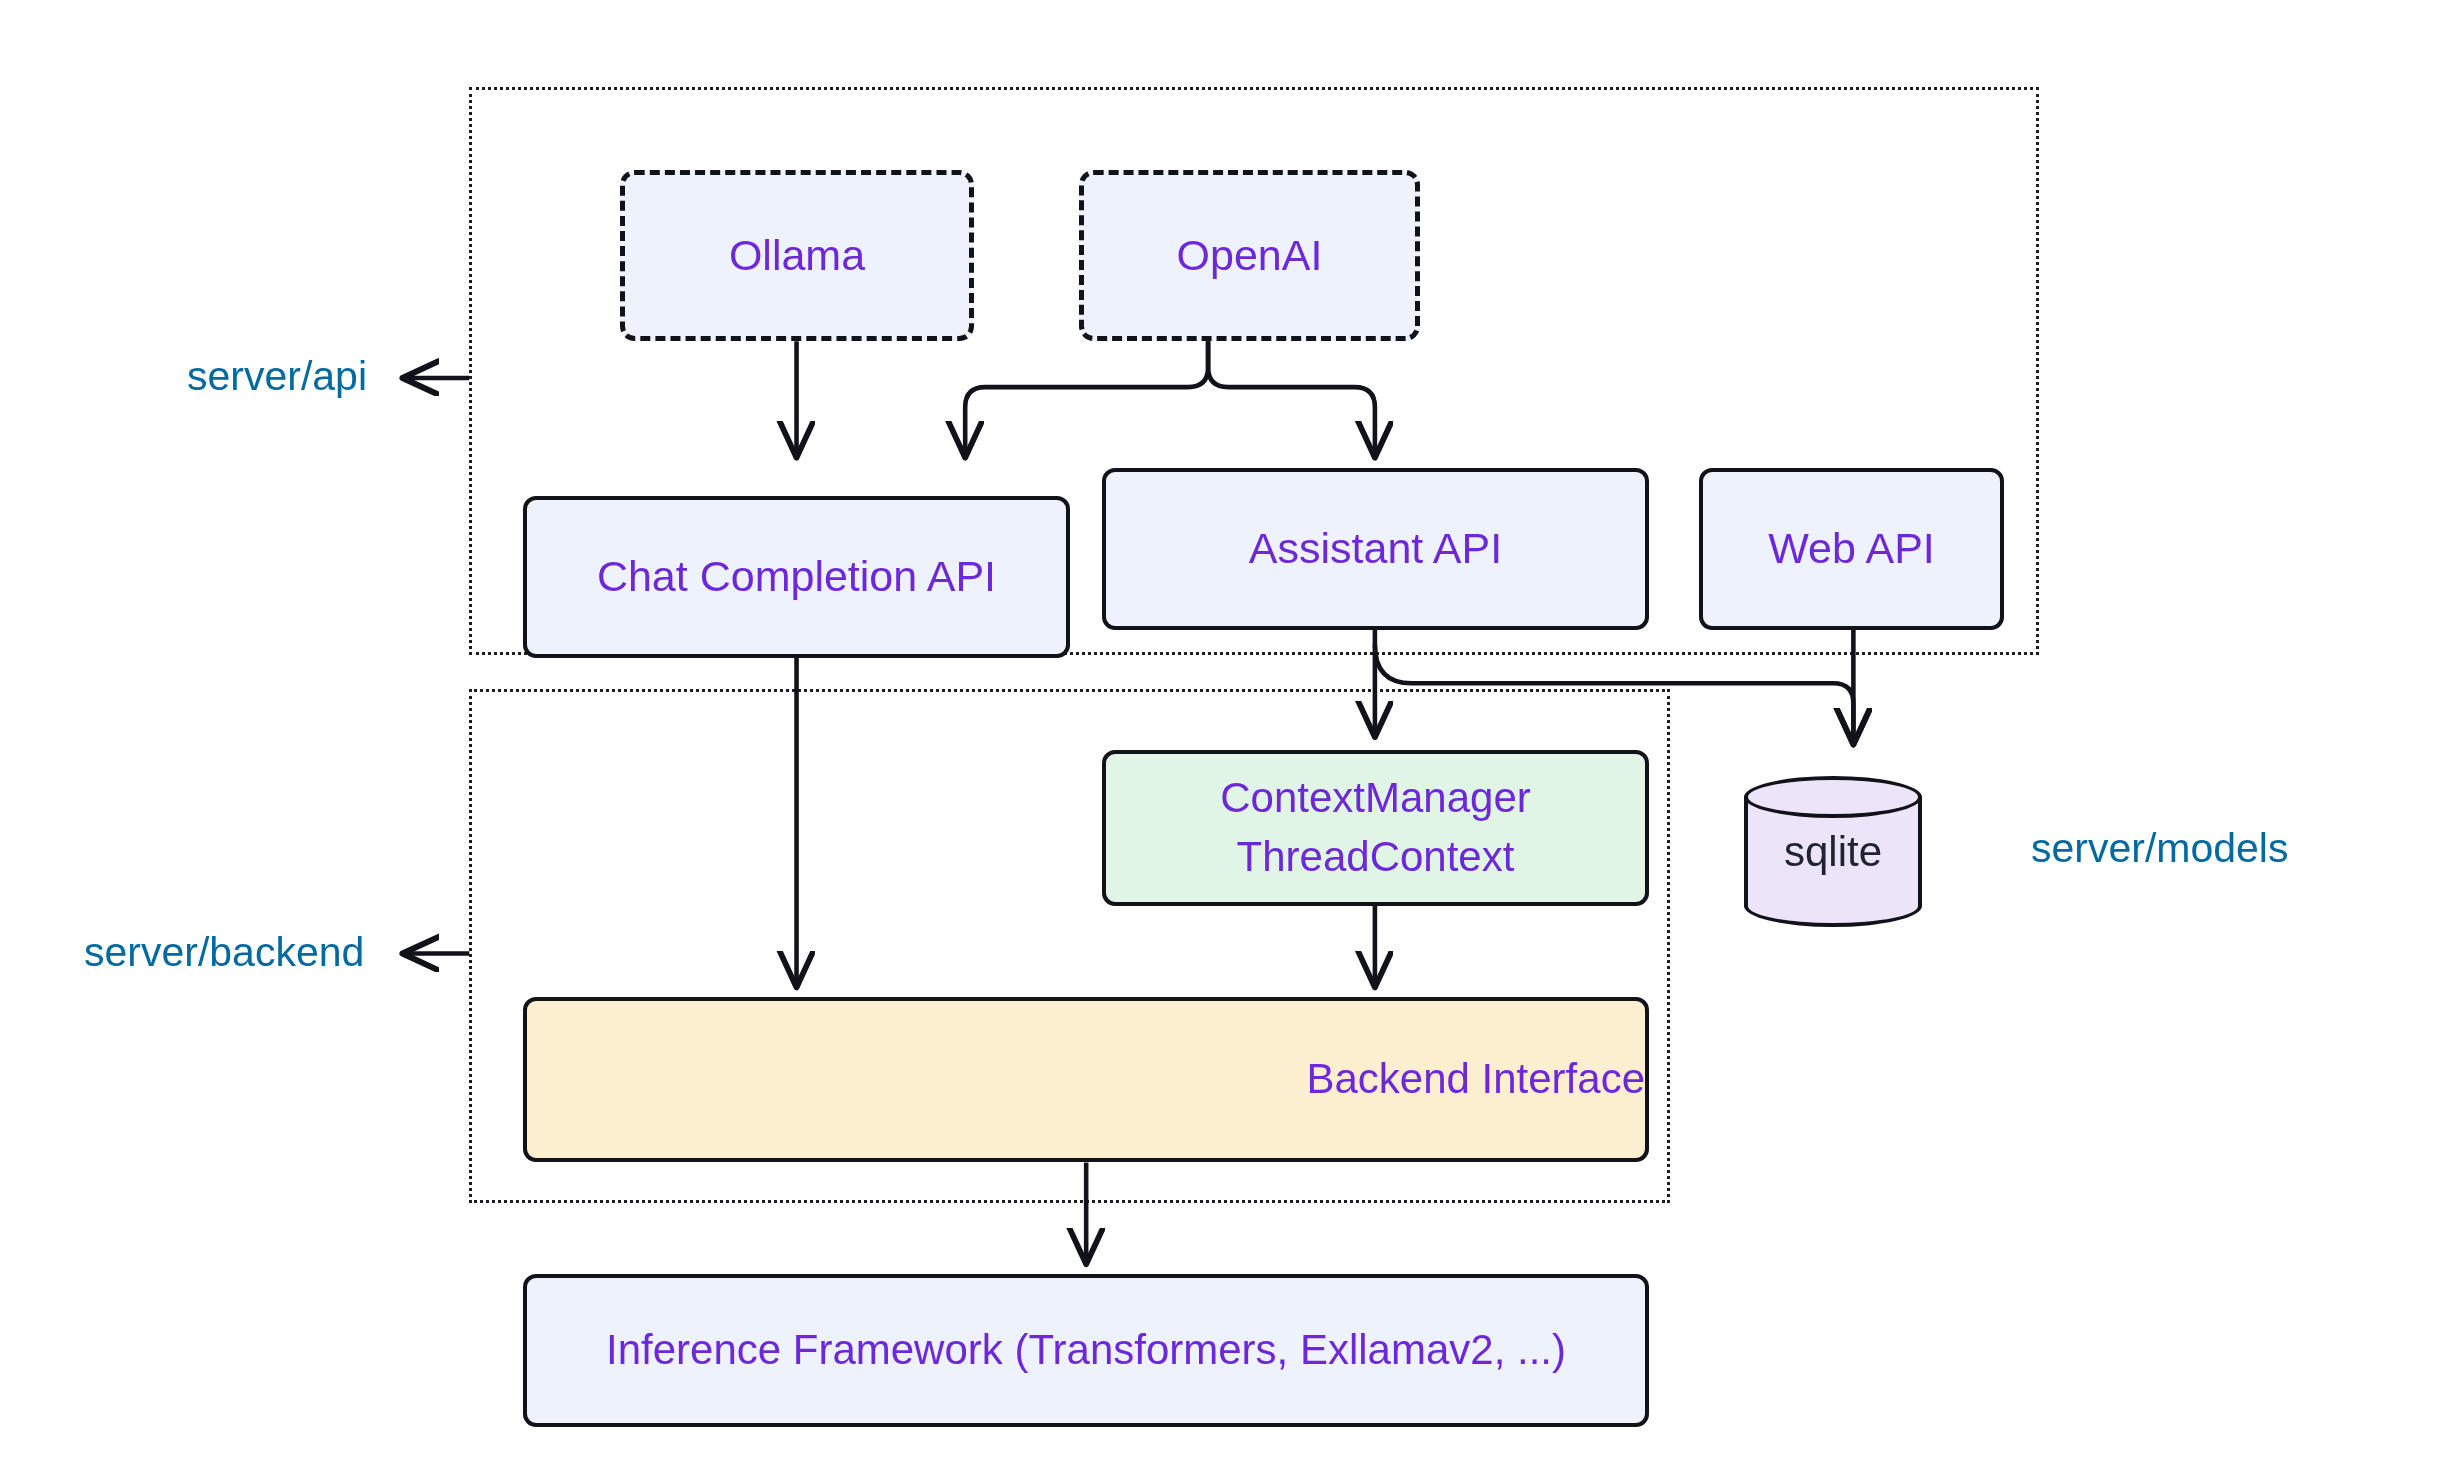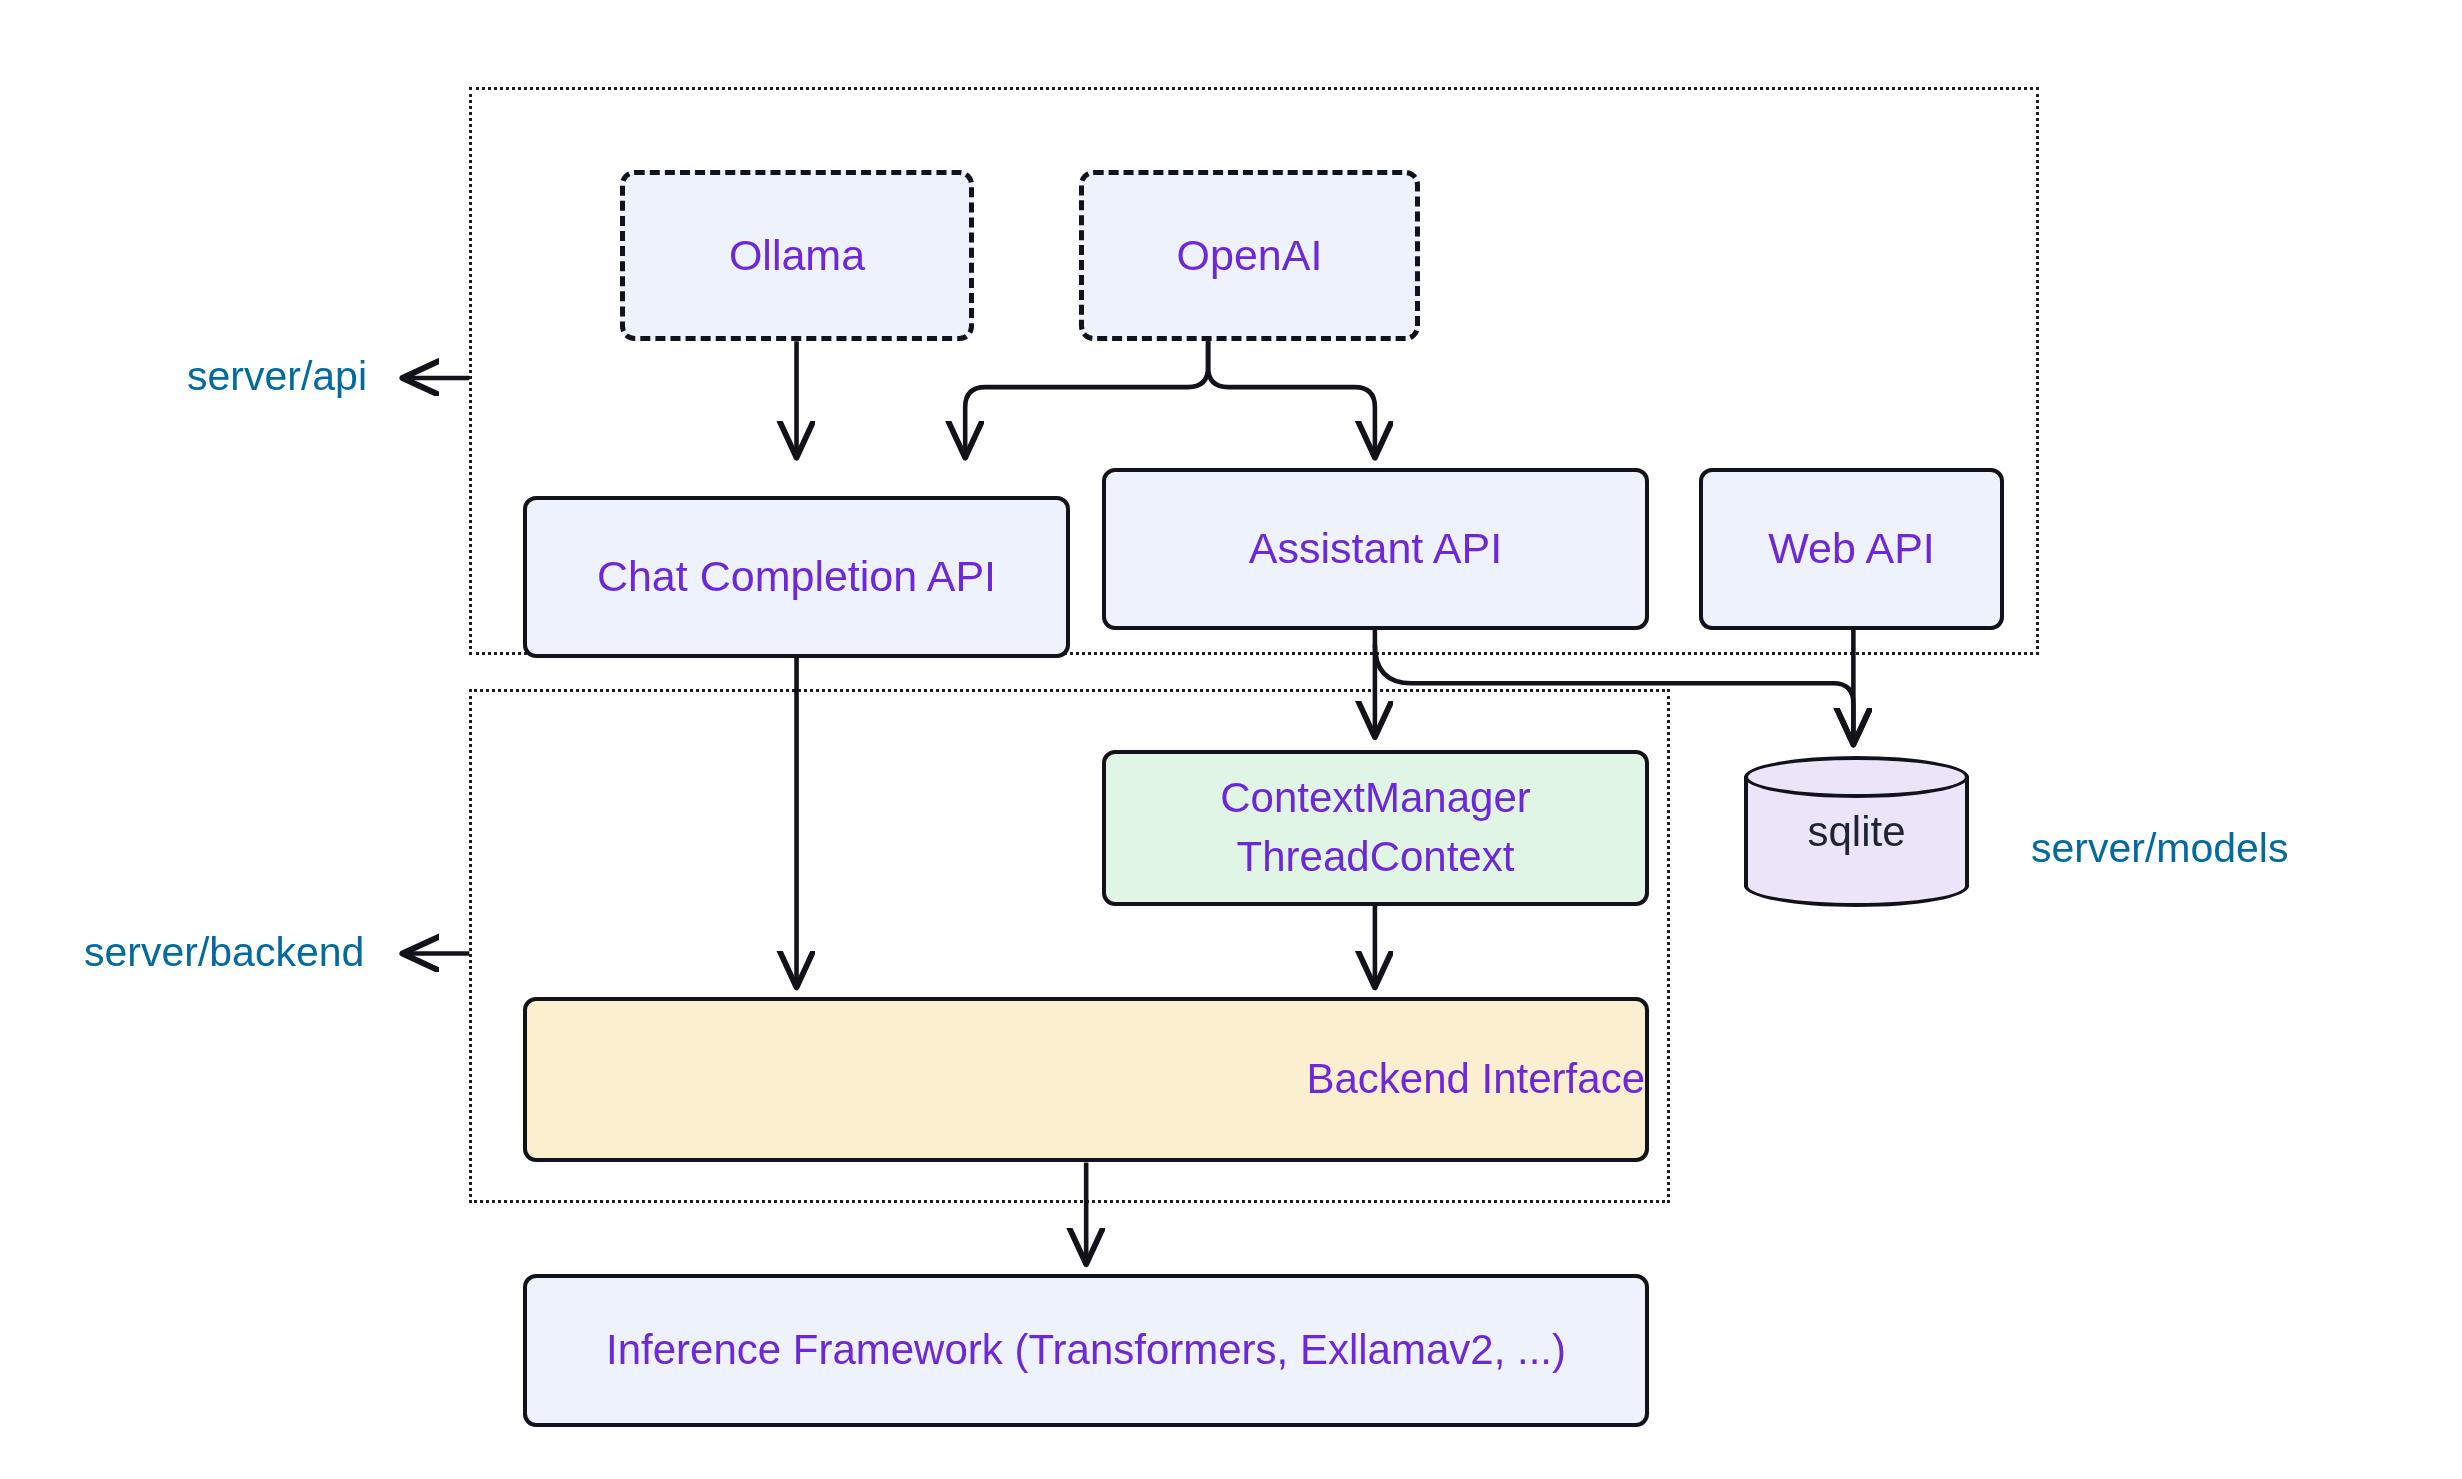--- a/index.html
+++ b/index.html
@@ -201,21 +201,21 @@
     <span>Web API</span>
   </div>
 
   <div class="node node-green label-l2" style="left:1102px; top:750px; width:547px; height:156px;">
     <span class="stack">
       <span>ContextManager</span>
       <span>ThreadContext</span>
     </span>
   </div>
 
-  <div class="cylinder" style="left:1744px; top:756px; width:225px; height:151px;">
+  <div class="cylinder" style="left:1744px; top:776px; width:178px; height:151px;">
     <div class="cyl-body"></div>
     <div class="cyl-bottom"></div>
     <div class="cyl-top"></div>
     <div class="cyl-text">sqlite</div>
   </div>
 
   <div class="node node-yellow label-big" style="left:523px; top:997px; width:1126px; height:165px;">
     <span>Backend Interface</span>
   </div>
 

